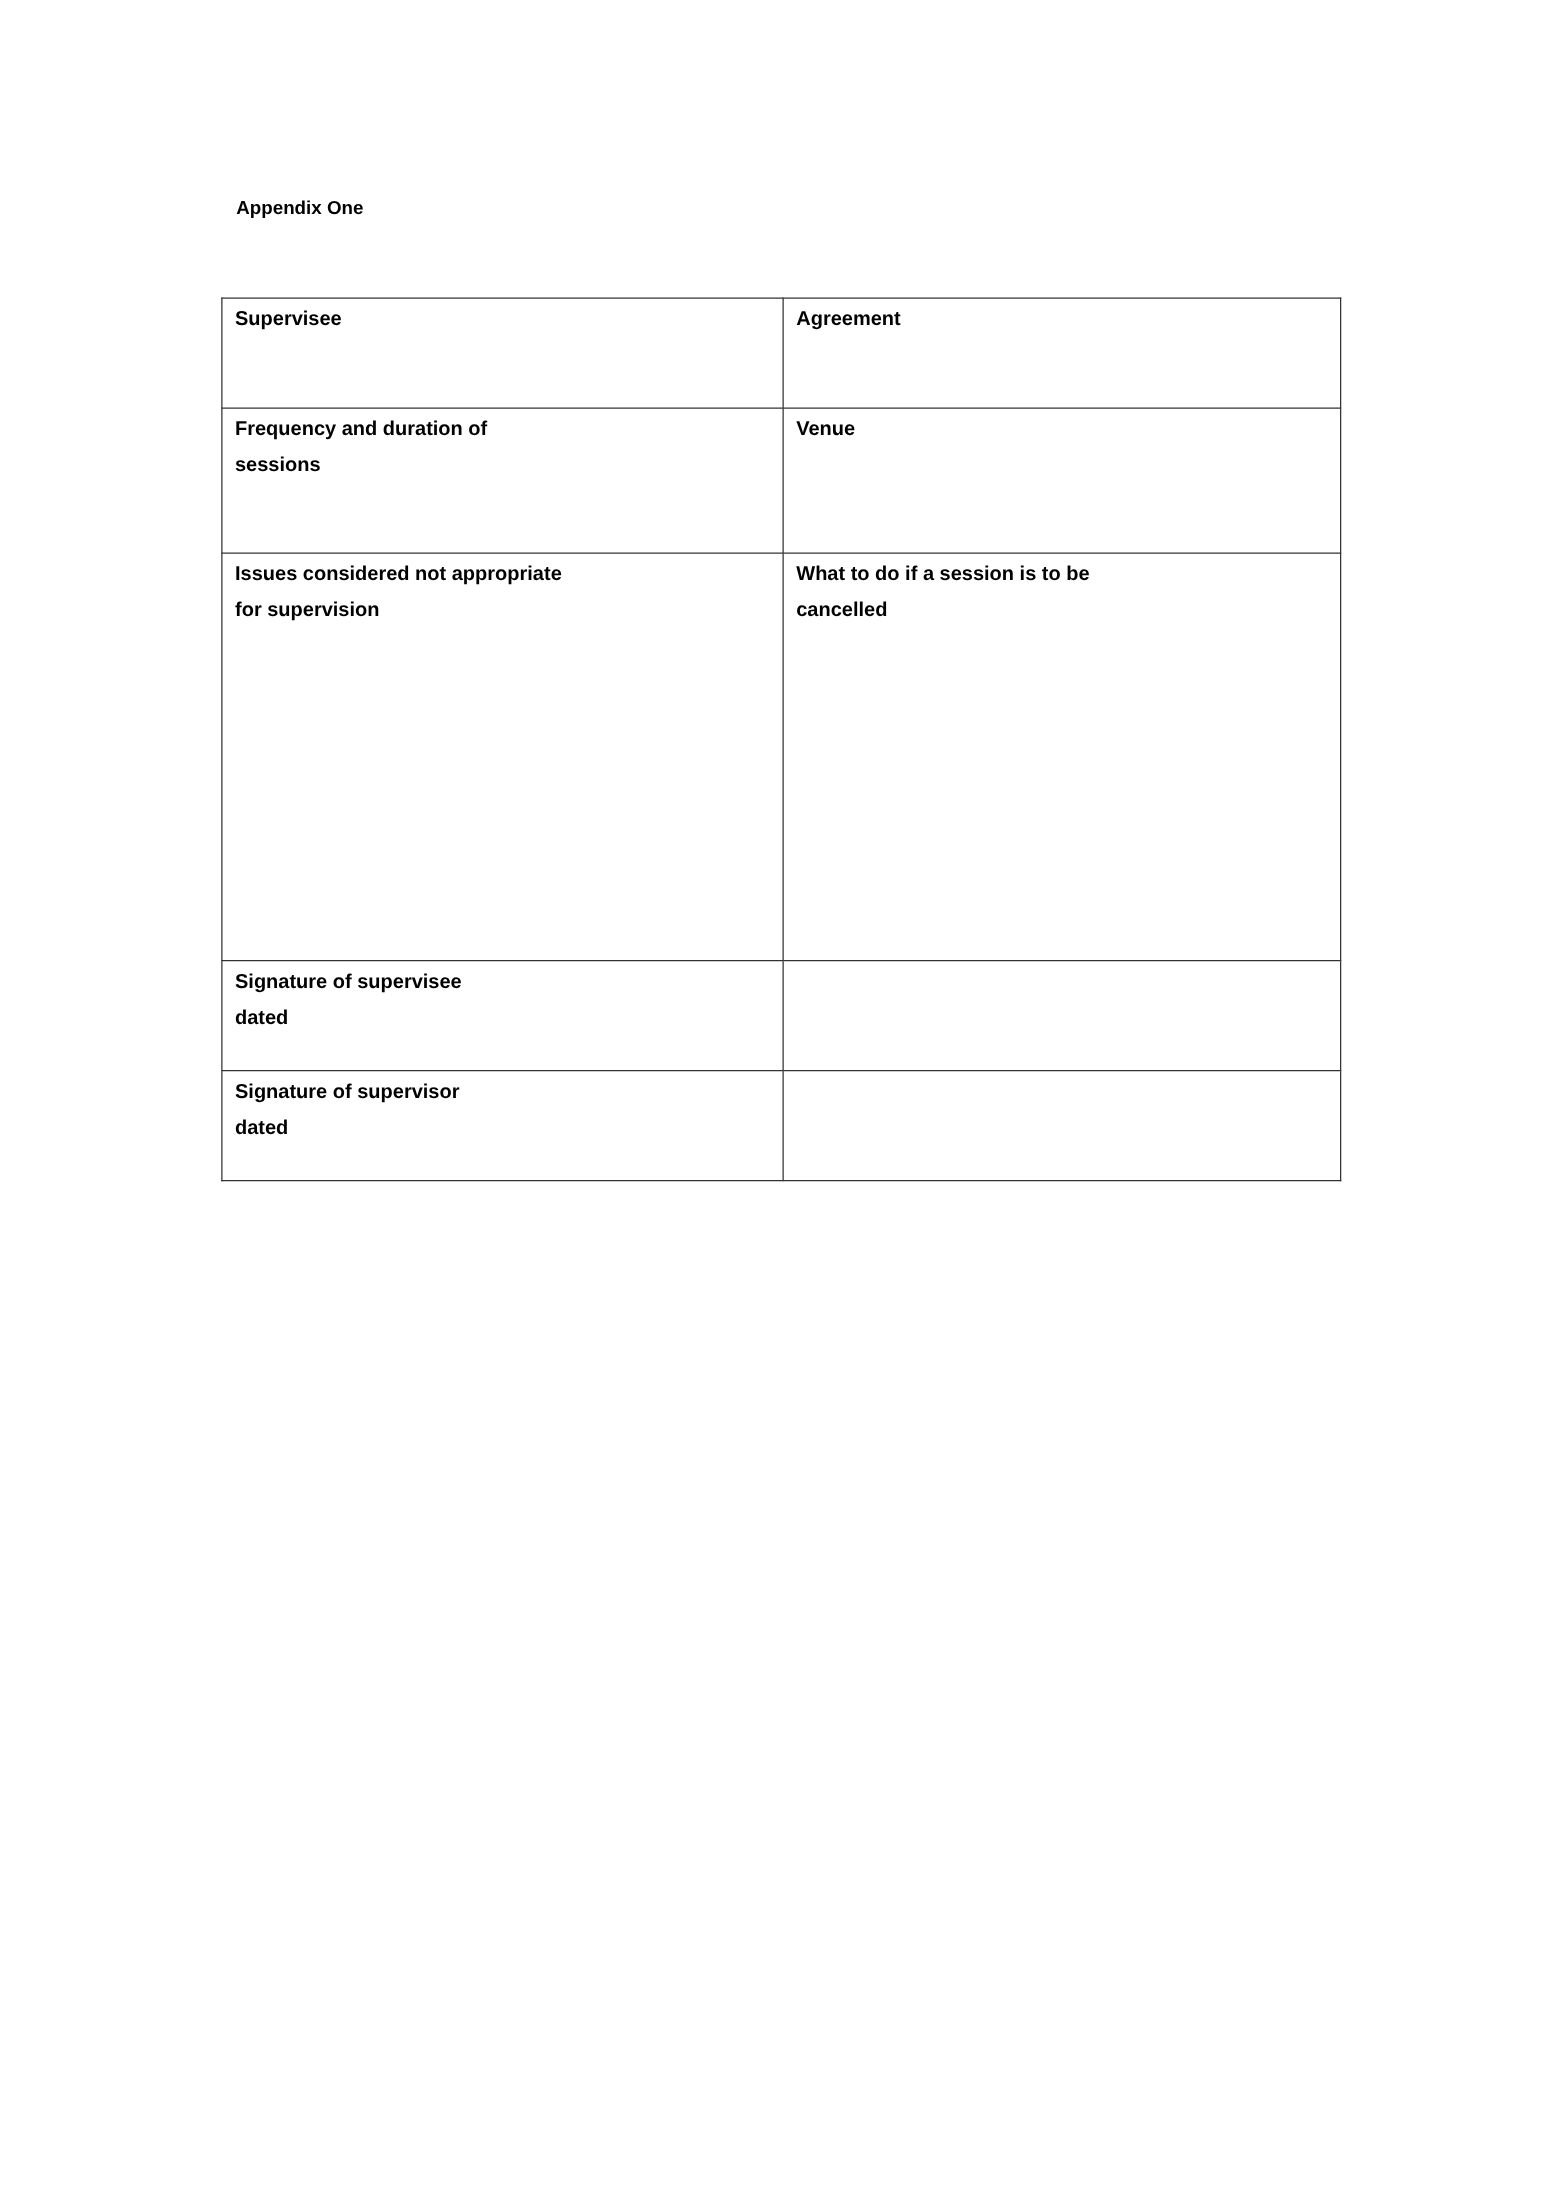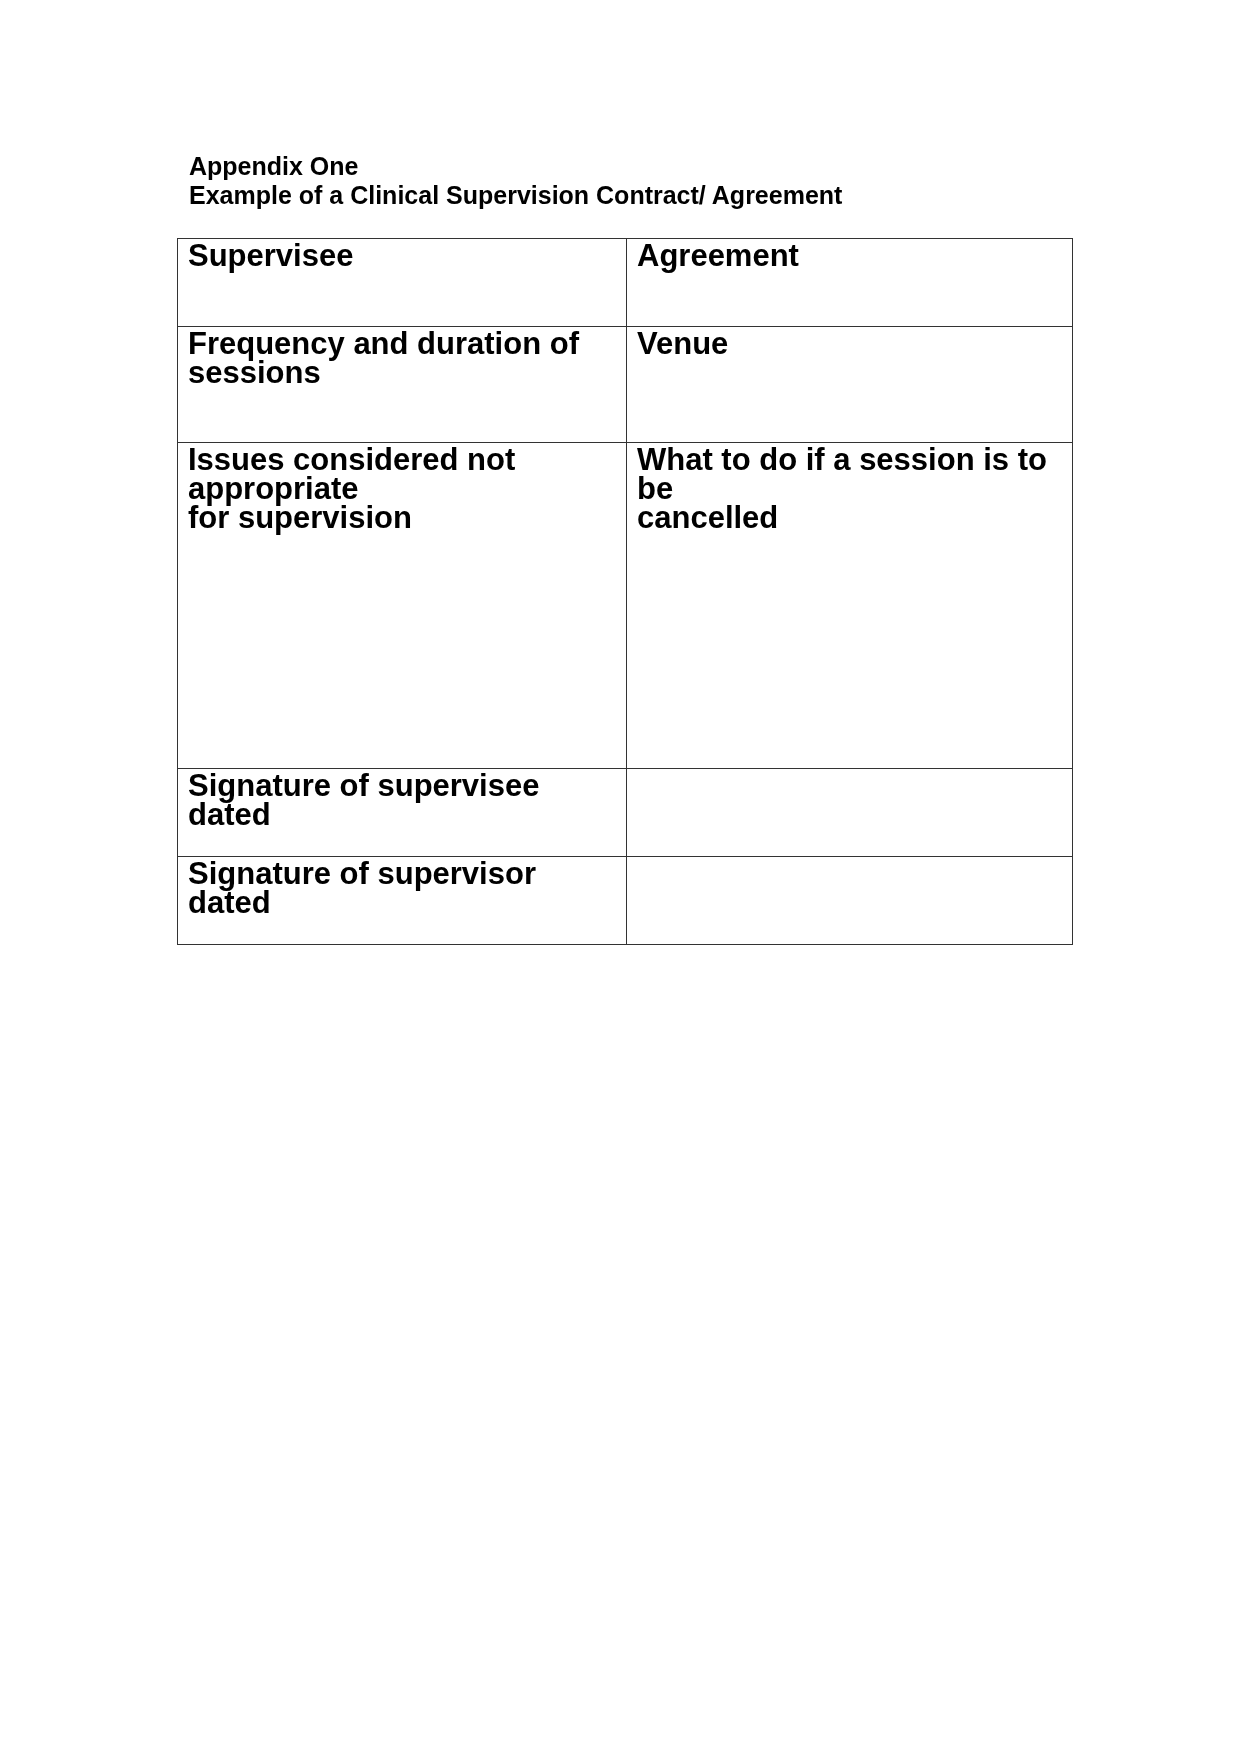--- a/index.html
+++ b/index.html
@@ -1,28 +1,27 @@
 <!DOCTYPE html>
 <html><head>
 <meta charset="utf-8">
 <style>
   html, body { margin: 0; padding: 0; background: #ffffff; }
   body { width: 1240px; height: 1754px; position: relative; font-family: "Liberation Sans", sans-serif; color: #000; }
-  .heading { position: absolute; left: 189px; top: 152px; font-weight: bold; font-size: 25px; line-height: 29px; }
+  .heading { position: absolute; left: 189px; top: 152px; font-weight: bold; font-size: 15px; line-height: 29px; }
   table.contract { position: absolute; left: 177px; top: 238px; width: 896px; border-collapse: collapse; table-layout: fixed; }
-  table.contract td { border: 1.5px solid #333; vertical-align: top; padding: 0 10px; font-weight: bold; font-size: 31px; line-height: 29px; }
+  table.contract td { border: 1.5px solid #333; vertical-align: top; padding: 0 10px; font-weight: bold; font-size: 16px; line-height: 29px; }
   td.left { width: 428px; }
   td .lbl { white-space: pre-line; display: block; padding-top: 2px; }
 </style>
 </head>
 <body>
 
 <div class="heading">
   <div>Appendix One</div>
-  <div>Example of a Clinical Supervision Contract/ Agreement</div>
 </div>
 
 <table class="contract">
   <tbody>
       <tr style="height:88px">
     <td class="left">
           <span class="lbl">Supervisee</span>
         </td>
     <td>
           <span class="lbl">Agreement</span>

